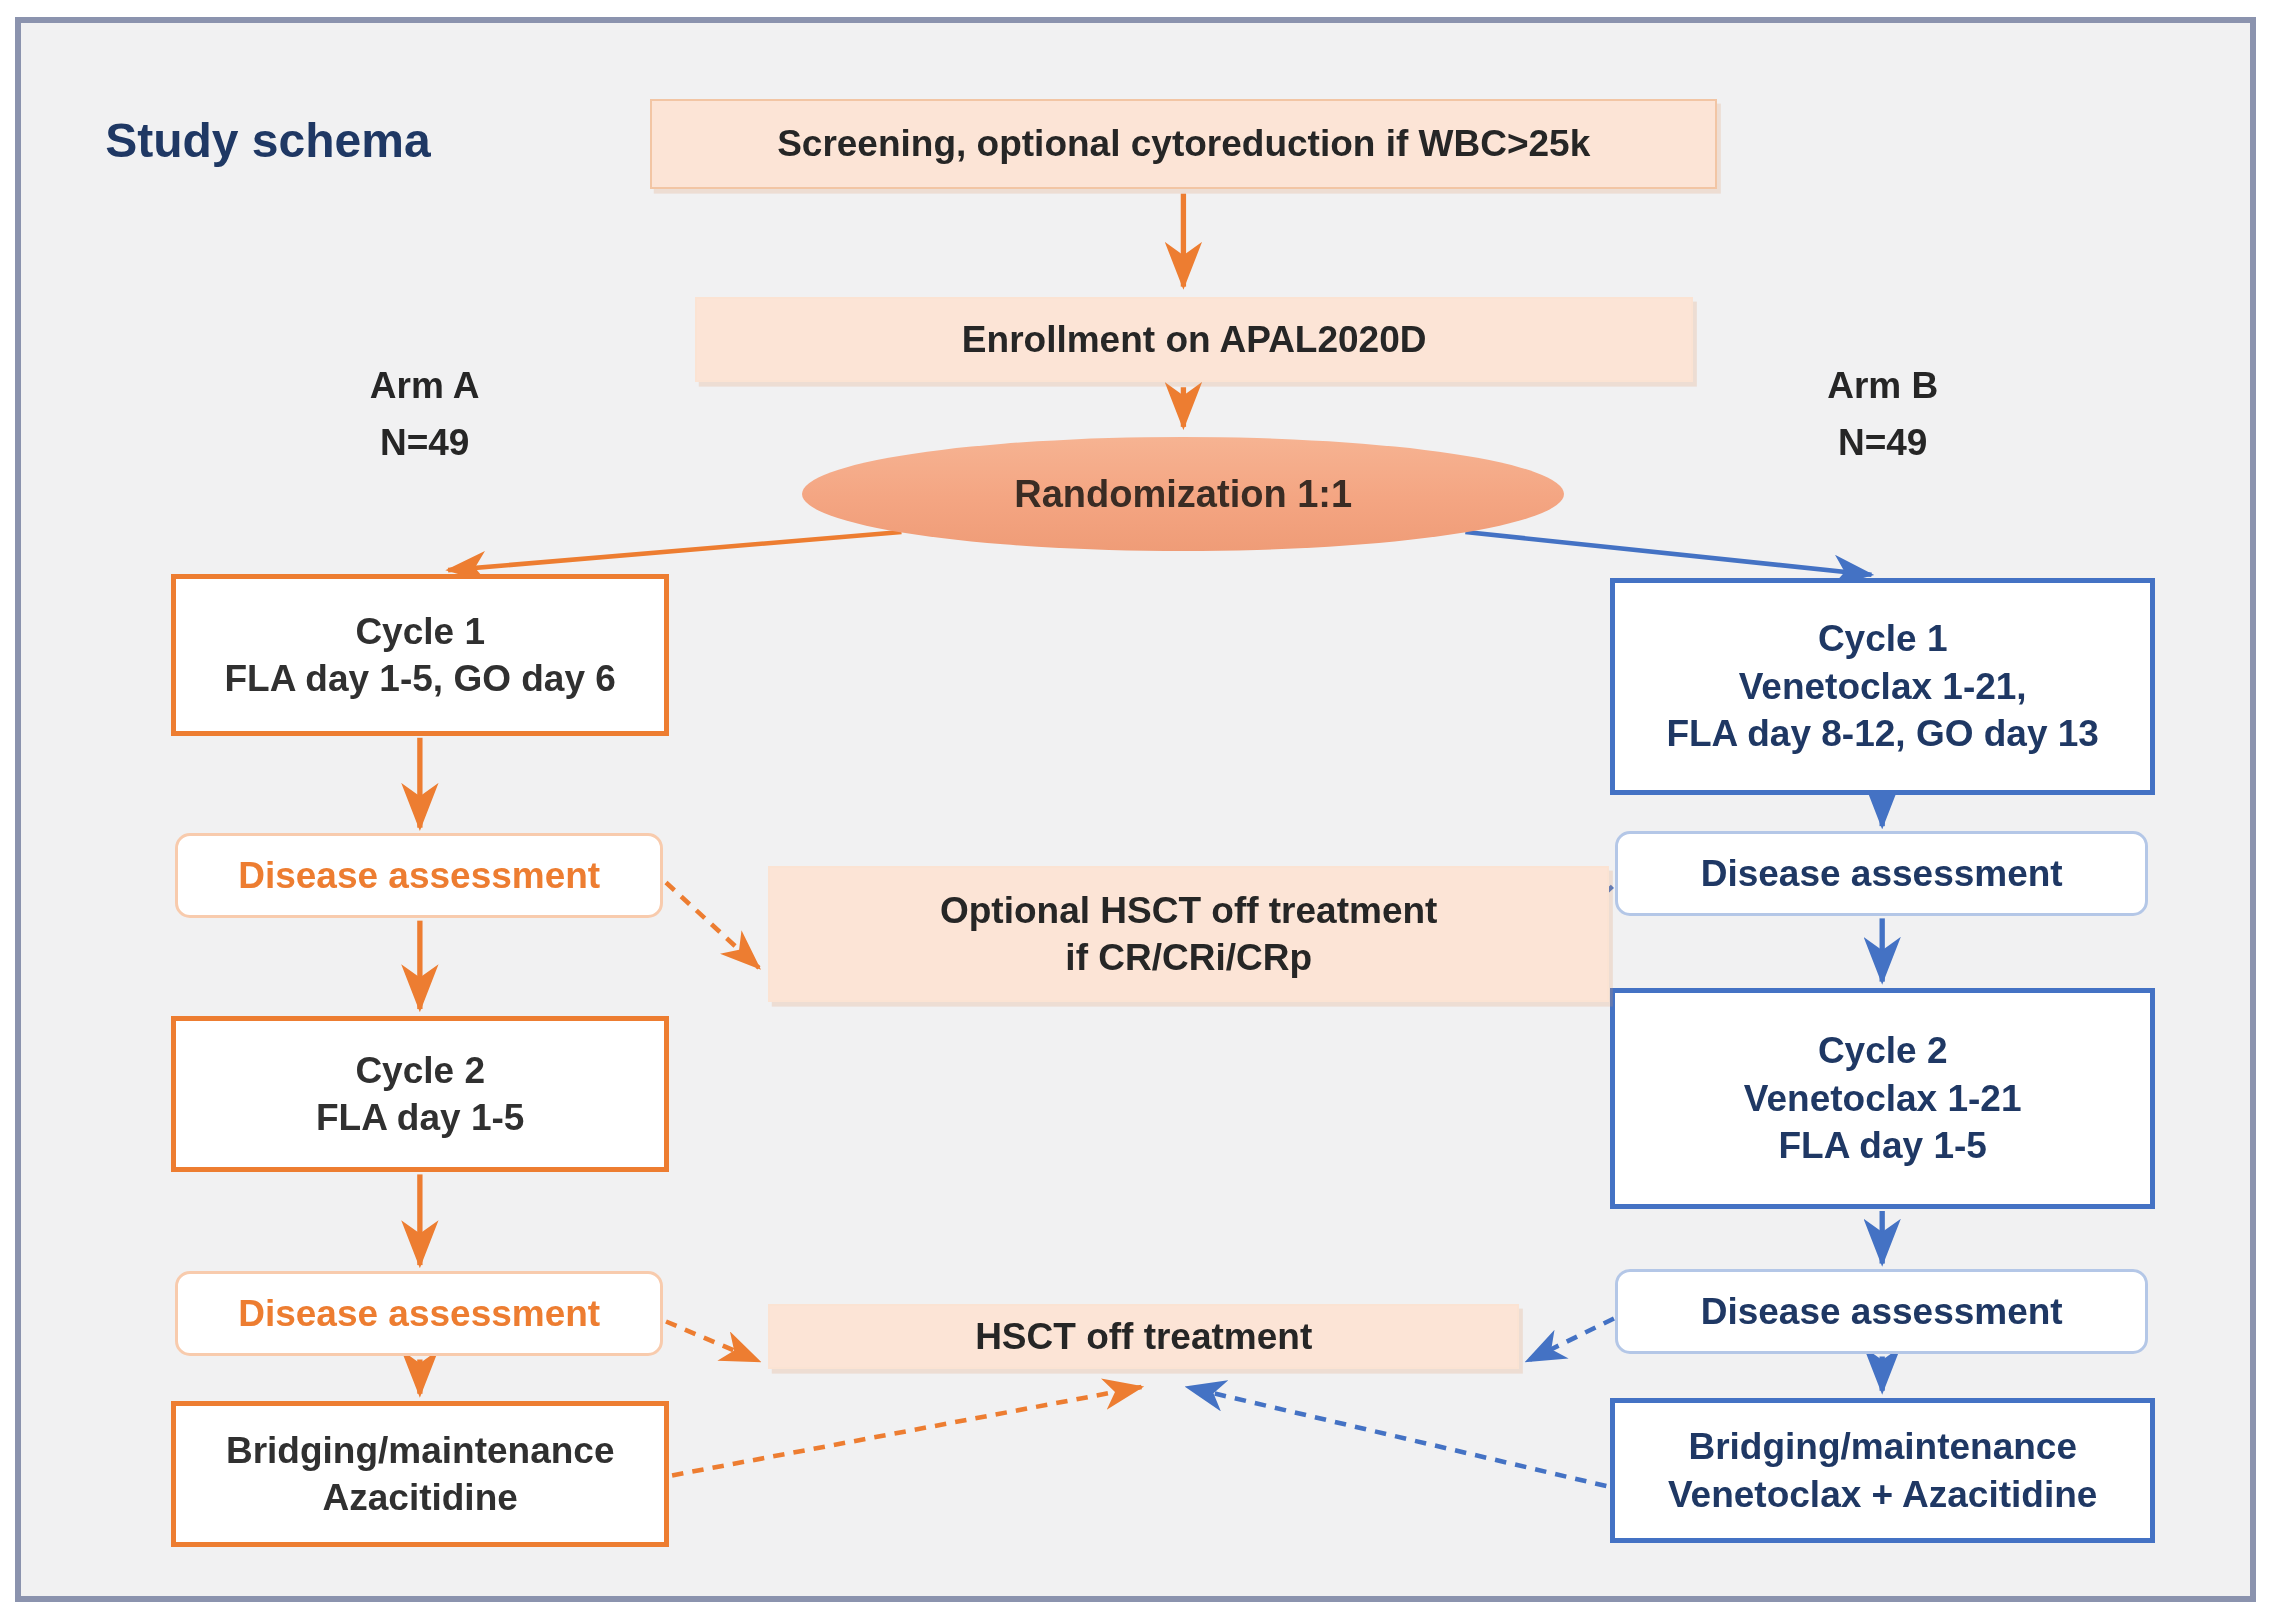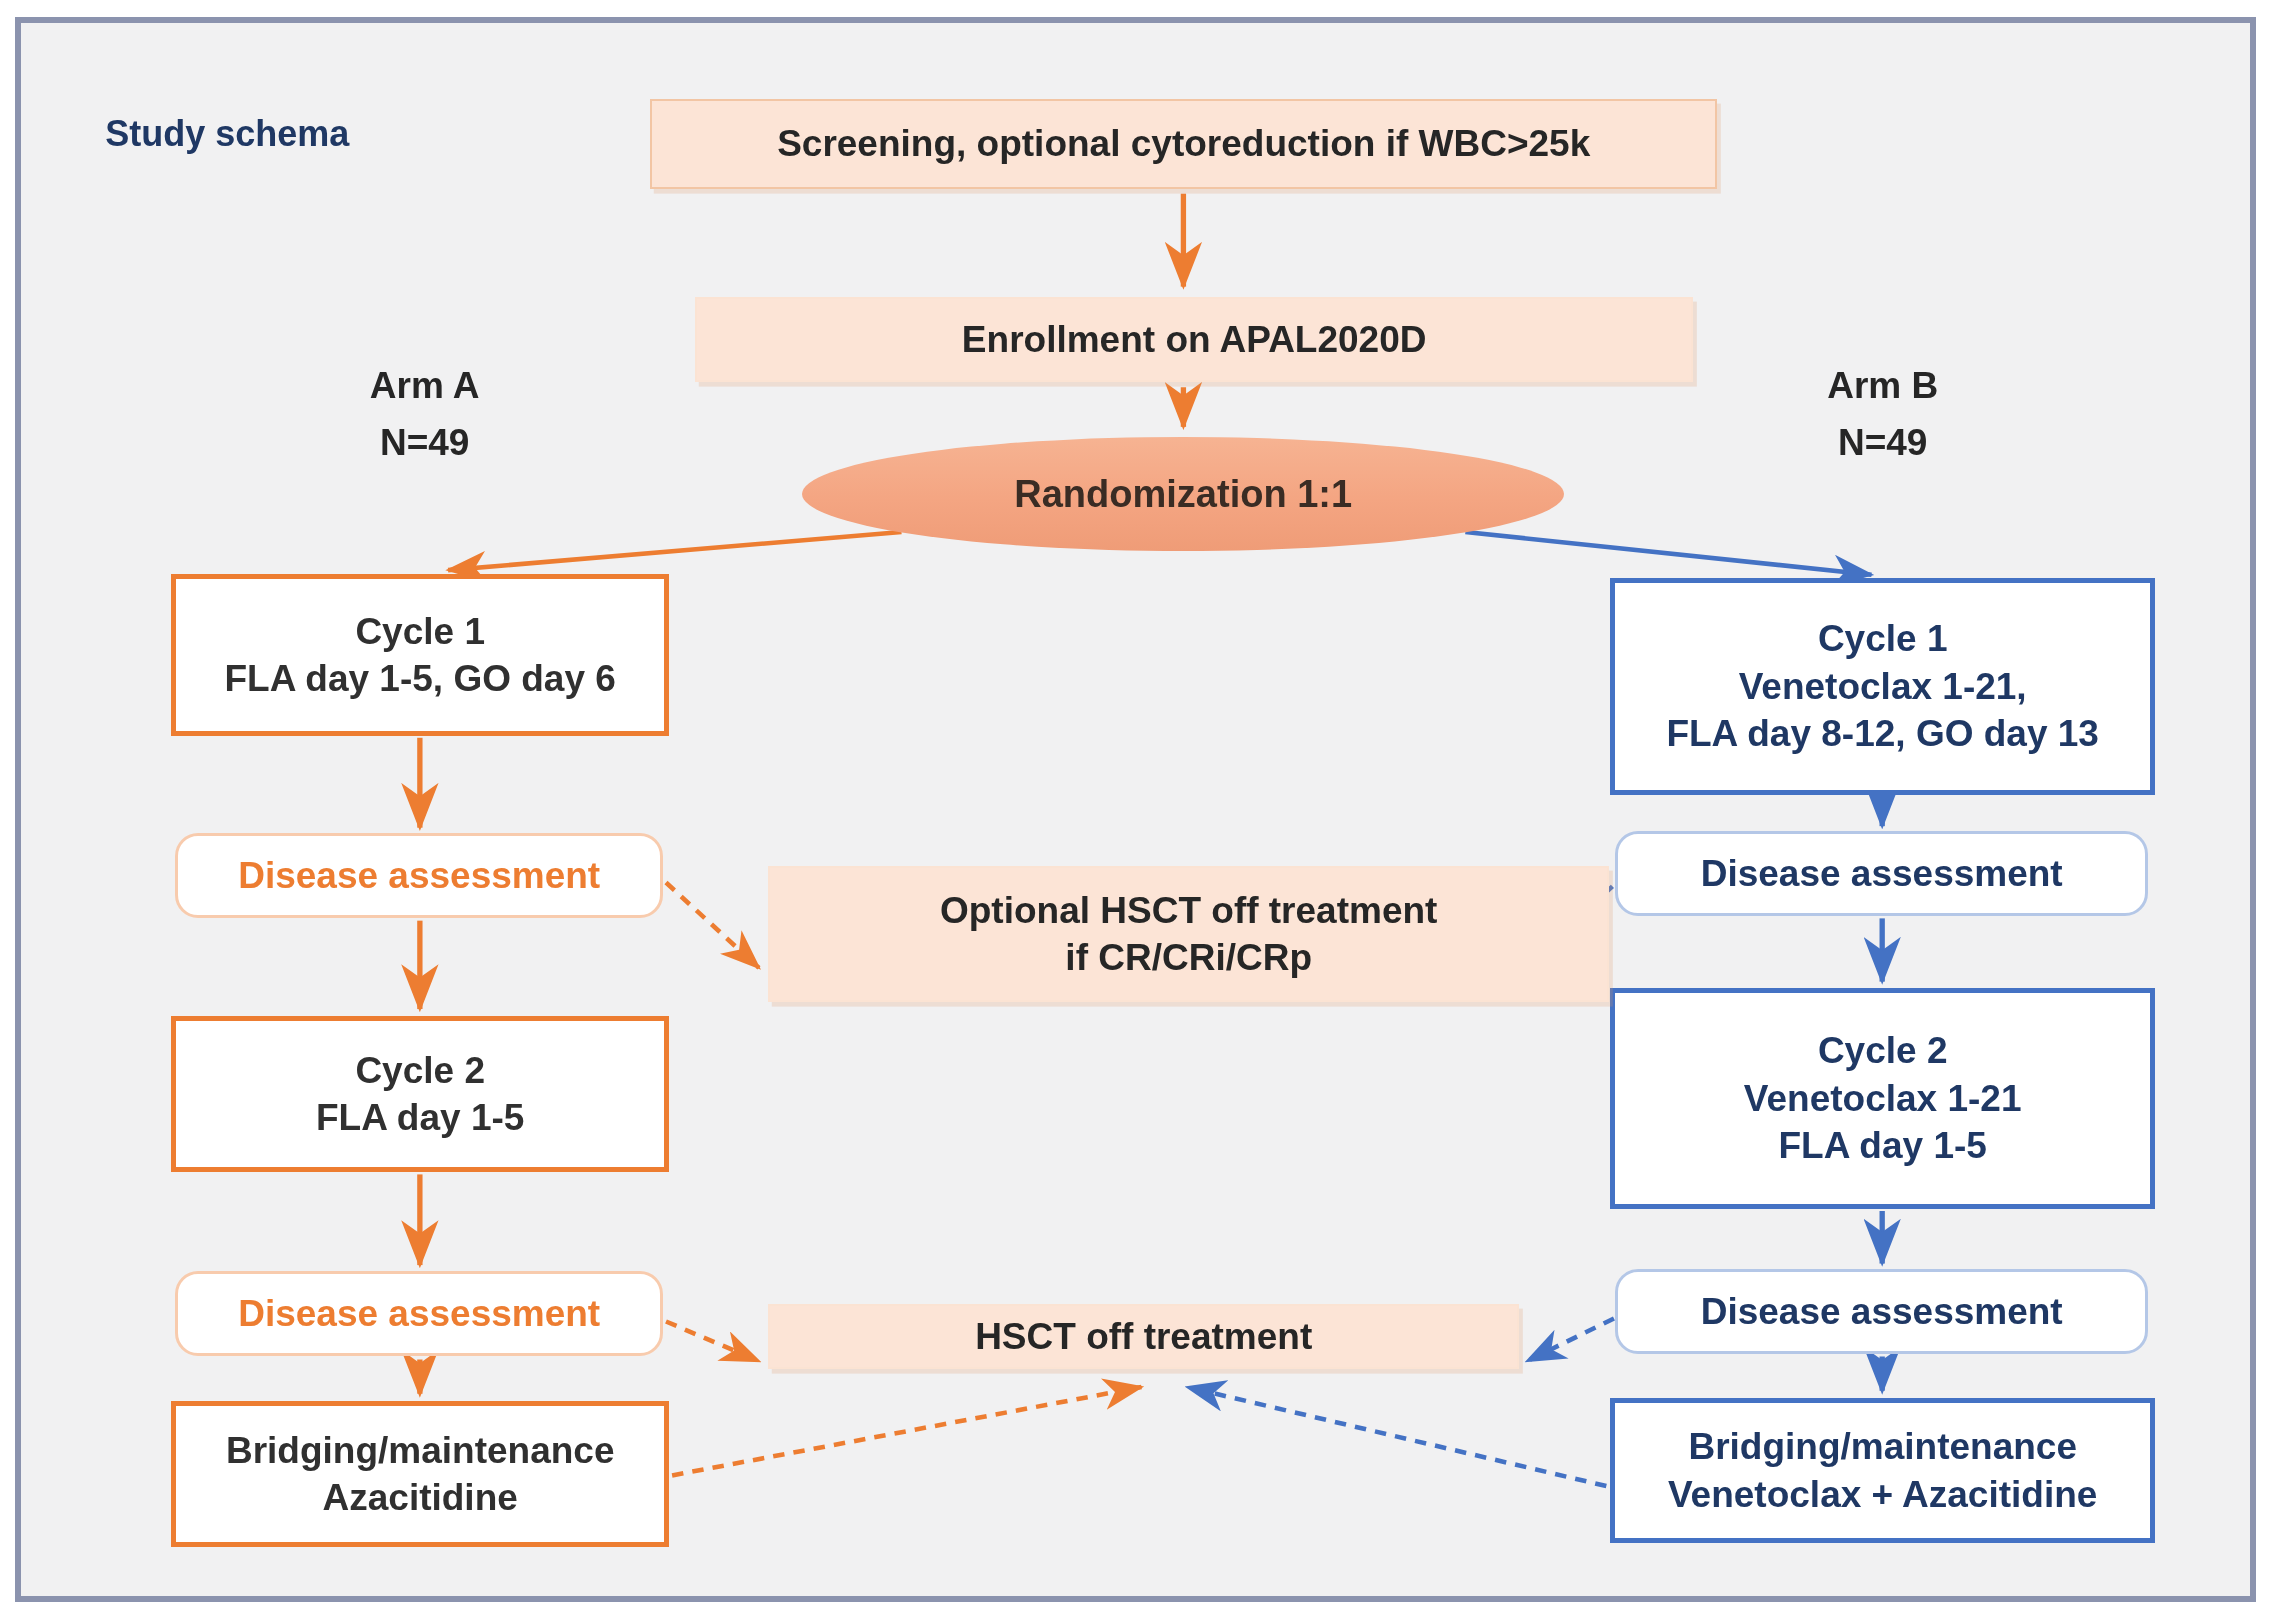--- a/index.html
+++ b/index.html
@@ -1,27 +1,27 @@
 <!DOCTYPE html>
 <html style="--orange: #ed7d31; --blue: #4472c4; --navy: #1f3864; --peach-fill: #fce4d6; --salmon-fill: #f4a582; --frame: #8b93ae; --text-dark: #262626; --orange-light-border: #f8cbad; --blue-light-border: #b4c7e7;font-size:12.2px"><head>
 <meta charset="utf-8">
 <style>
   html,body{margin:0;padding:0;background:#ffffff;}
   body{width:2284px;height:1622px;position:relative;font-family:"Liberation Sans", sans-serif;}
   .abs{position:absolute;box-sizing:border-box;}
   .slide{left:15.2px;top:17px;width:2241px;height:1585px;background:#f1f1f2;border:6.1px solid var(--frame,#8b93ae);}
-  .title{left:84px;top:90px;width:533px;font-size:36px;font-weight:700;color:var(--navy,#1f3864);z-index:3;}
+  .title{left:84px;top:90px;width:533px;font-size:48px;font-weight:700;color:var(--navy,#1f3864);z-index:3;}
   .box{display:flex;flex-direction:column;align-items:center;justify-content:center;text-align:center;
        font-size:37px;font-weight:700;line-height:1.28;z-index:2;}
   .peach{background:var(--peach-fill,#fce4d6);color:var(--text-dark,#262626);border:2.3px solid #f2c5a4;
          box-shadow:3.8px 4.6px 0 rgba(223,150,100,0.22);}
   .peach.lightedge{border-color:#fbe3d3;}
   .obox{background:#ffffff;border:5.3px solid var(--orange,#ed7d31);color:#303030;}
   .bbox{background:#ffffff;border:5.3px solid var(--blue,#4472c4);color:var(--navy,#1f3864);}
-  .pill{background:#ffffff;border:3px solid var(--orange-light-border,#f8cbad);border-radius:23px;
+  .pill{background:#ffffff;border:3px solid var(--orange-light-border,#f8cbad);border-radius:15px;
         color:var(--orange,#ed7d31);}
   .pill.blue{border-color:var(--blue-light-border,#b4c7e7);color:var(--navy,#1f3864);}
   .ellipse{background:linear-gradient(180deg,#f6b392 0%,var(--salmon-fill,#f4a582) 55%,#ef9c77 100%);
            border-radius:50%;color:#3a2c24;}
   .armlabel{font-size:37px;font-weight:700;color:var(--text-dark,#262626);text-align:center;line-height:1.55;z-index:2;}
   svg.connectors{left:0;top:0;z-index:1;pointer-events:none;}
 </style>
 </head>
 <body>
 

